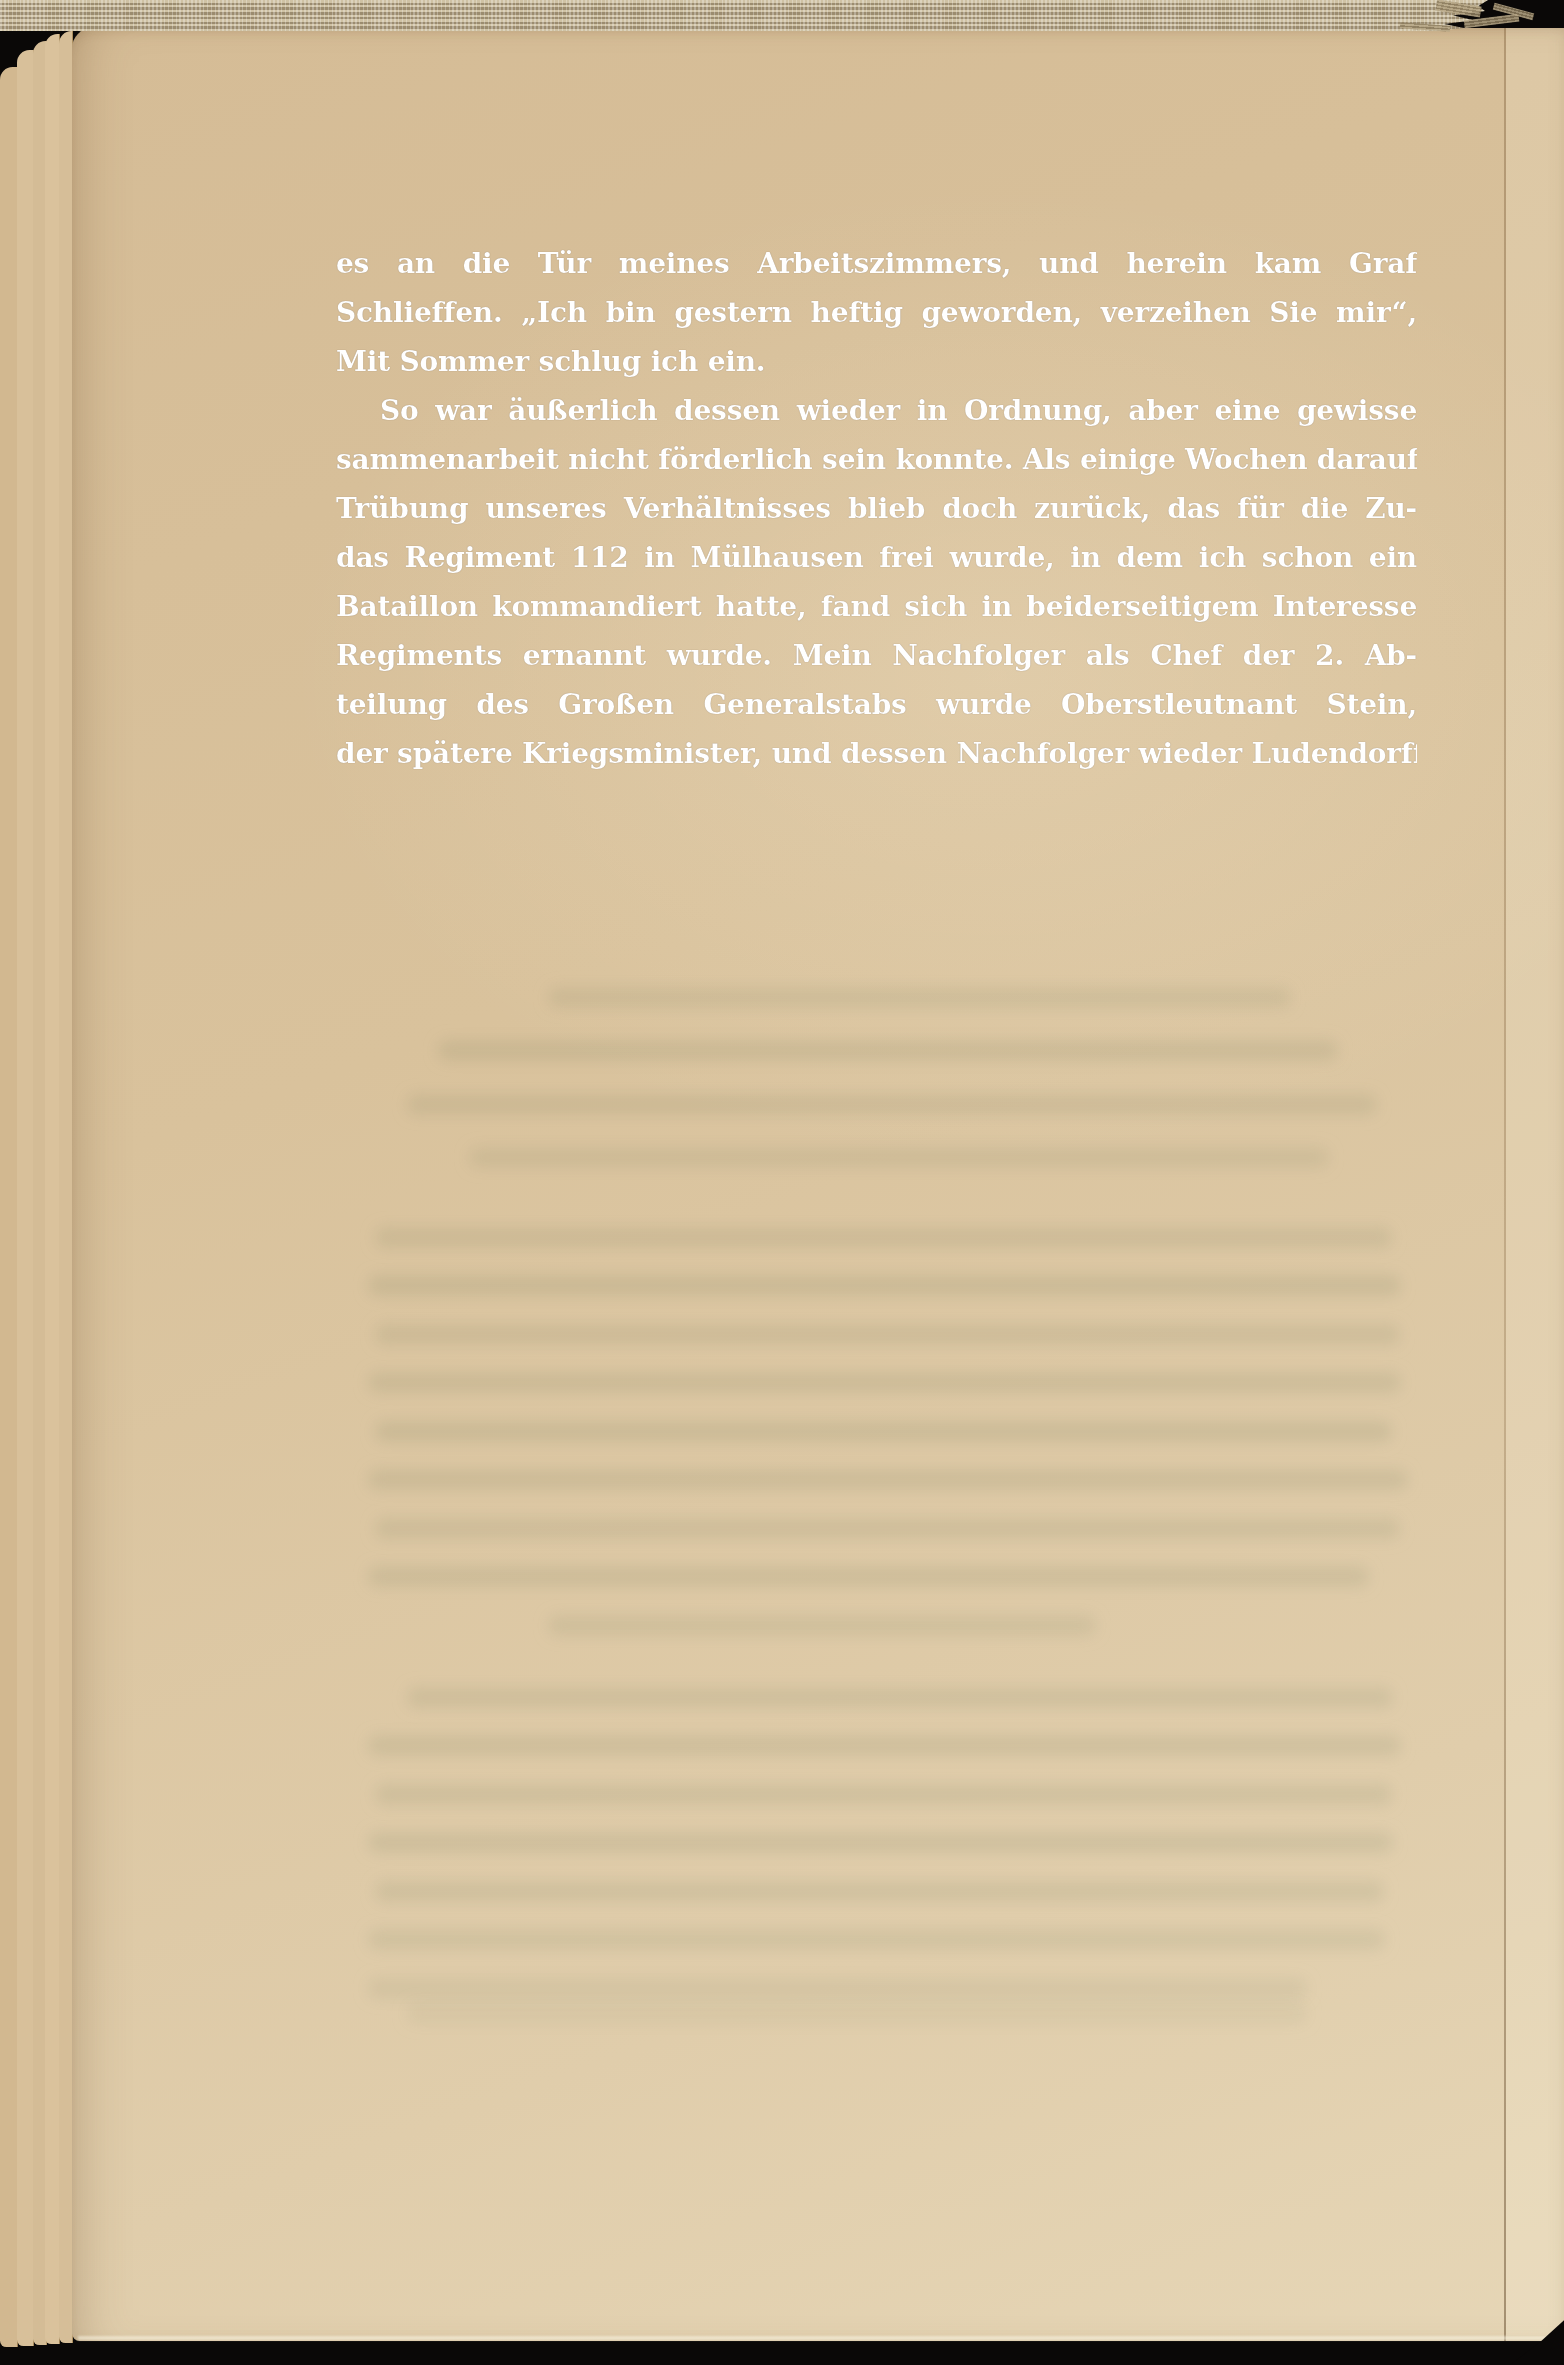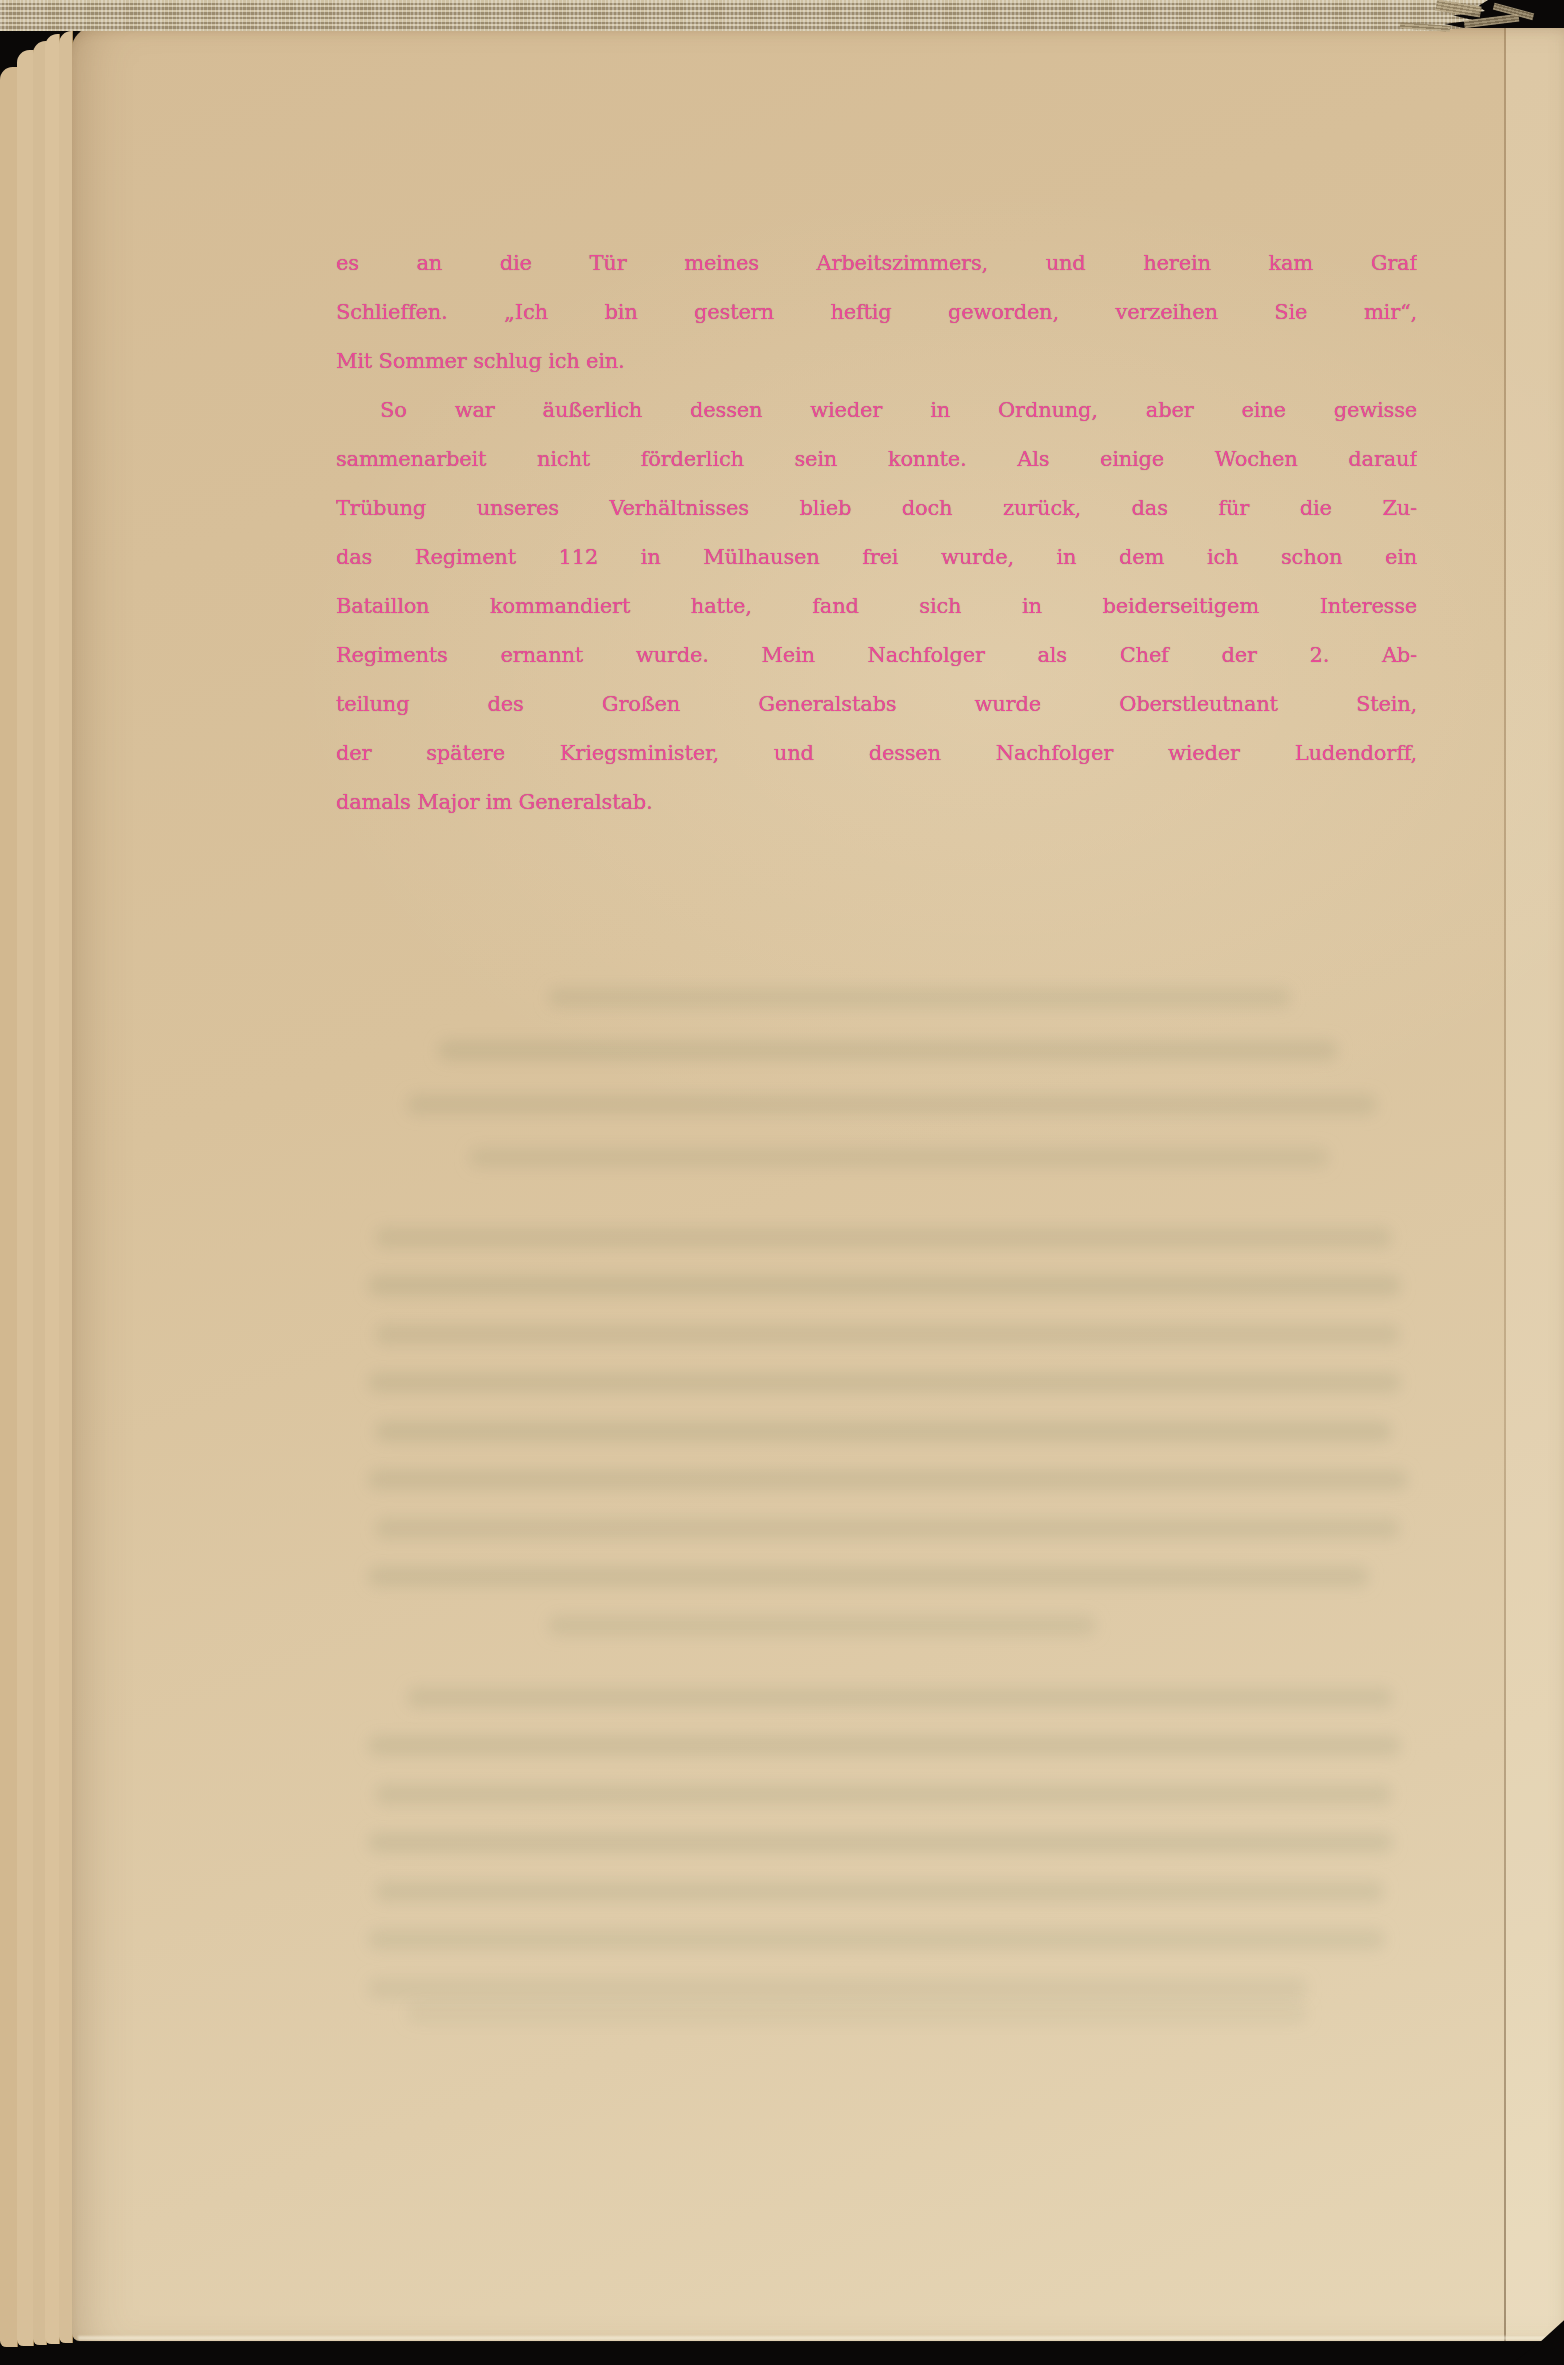--- a/index.html
+++ b/index.html
@@ -61,22 +61,22 @@
   .corner-wedge {
     position:absolute; left:1505px; top:2309px; width:59px; height:63px;
     background:#0a0807;
     clip-path:polygon(100% 18%, 100% 100%, 0 100%, 4% 92%, 60% 52%);
   }
 
   
   .textblock { position:absolute; left:336px; top:239px; width:1081px; }
   .tline {
     height:49px; line-height:49px;
-    font-size:21px; font-weight:normal; letter-spacing:-0.2px;
-    color:#ec4899; text-shadow:0 0 0.8px rgba(62,46,30,.55);
+    font-size:28px; font-weight:bold; letter-spacing:-0.2px;
+    color:#ffffff; text-shadow:0 0 0.8px rgba(62,46,30,.55);
     text-align:justify; text-align-last:justify;
     overflow:hidden; white-space:nowrap;
   }
   .tline.para-end { text-align-last:left; white-space:normal; }
   .tline.para-start { text-indent:44px; }
 
   
   .bleed {
     position:absolute; height:21px; border-radius:11px;
     background:#8aa08e; filter:blur(7px); mix-blend-mode:multiply;
@@ -136,17 +136,16 @@
     <div class="tline">Schlieffen. „Ich bin gestern heftig geworden, verzeihen Sie mir“,</div>
     <div class="tline para-end">Mit Sommer schlug ich ein.</div>
     <div class="tline para-start">So war äußerlich dessen wieder in Ordnung, aber eine gewisse</div>
     <div class="tline">sammenarbeit nicht förderlich sein konnte. Als einige Wochen darauf</div>
     <div class="tline">Trübung unseres Verhältnisses blieb doch zurück, das für die Zu-</div>
     <div class="tline">das Regiment 112 in Mülhausen frei wurde, in dem ich schon ein</div>
     <div class="tline">Bataillon kommandiert hatte, fand sich in beiderseitigem Interesse</div>
     <div class="tline">Regiments ernannt wurde. Mein Nachfolger als Chef der 2. Ab-</div>
     <div class="tline">teilung des Großen Generalstabs wurde Oberstleutnant Stein,</div>
     <div class="tline">der spätere Kriegsminister, und dessen Nachfolger wieder Ludendorff,</div>
-    <div class="tline para-end">damals Major im Generalstab.</div>
   </div>
 
 </div>
 
 
 </body></html>

